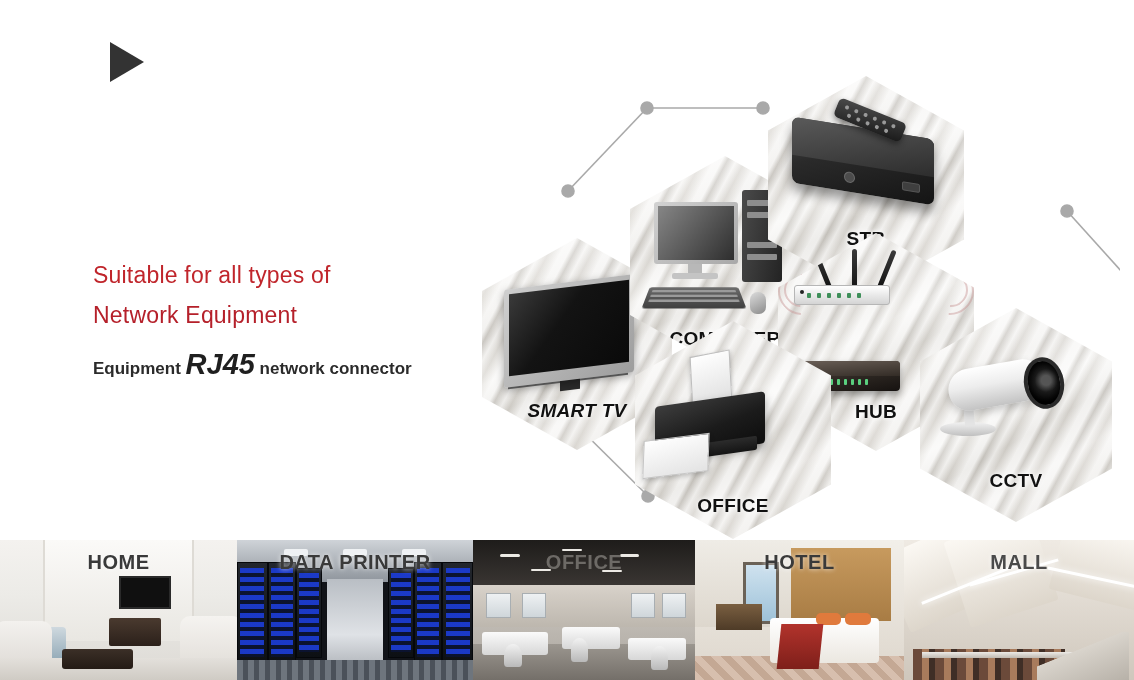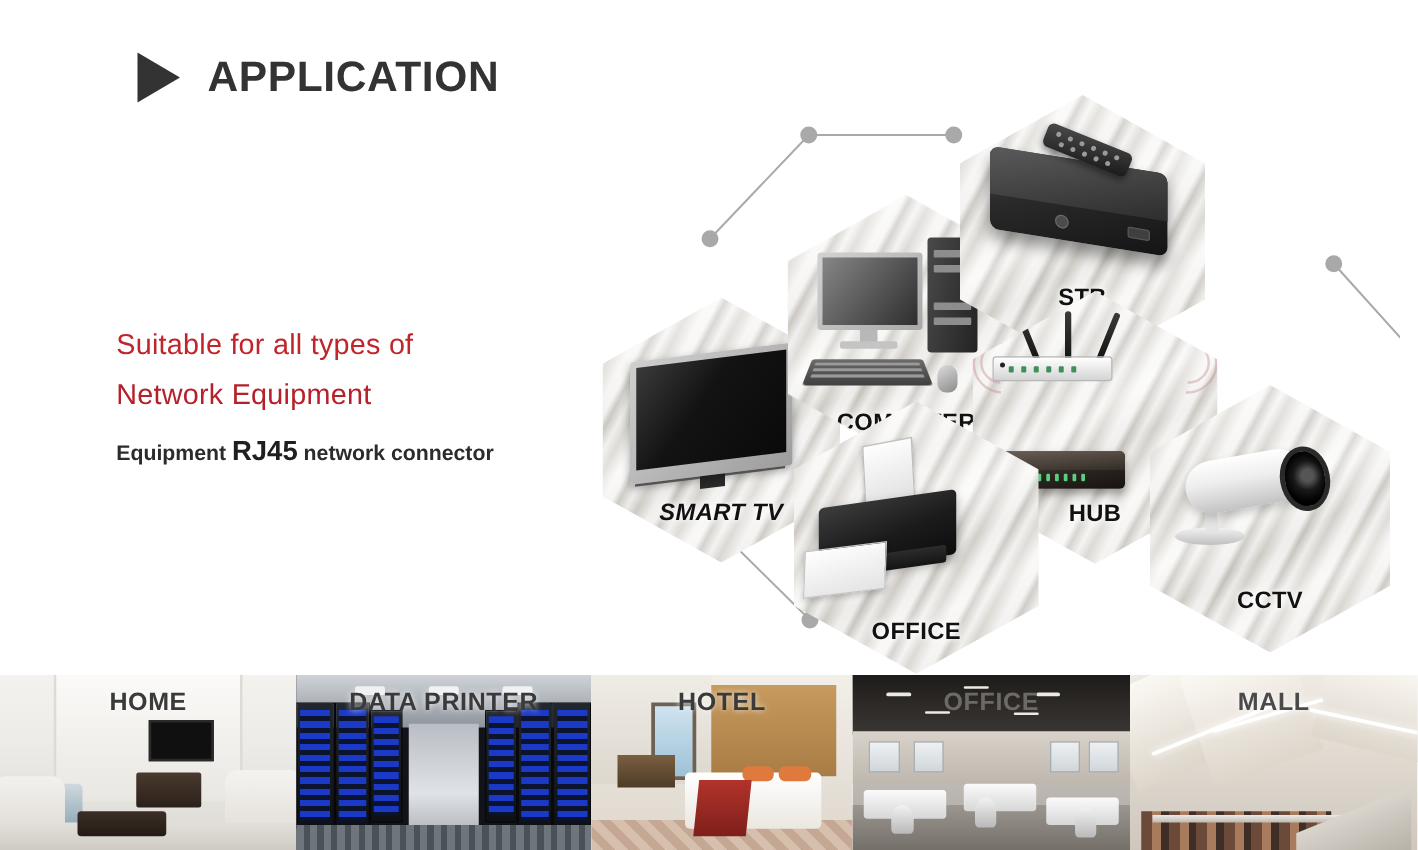--- a/index.html
+++ b/index.html
@@ -31,21 +31,21 @@
   .copy { position: absolute; left: 93px; top: 262px; width: 400px; }
   .copy-l1 {
     font-size: 23px; color: #C0252B; letter-spacing: .2px;
     margin-bottom: 13px;
   }
   .copy-l2 {
     font-size: 23px; color: #B5202A; letter-spacing: .2px;
     margin-bottom: 19px;
   }
   .copy-l3 { font-size: 17px; color: #2b2b2b; font-weight: 600; }
-  .copy-l3 .rj { font-size: 22px; font-weight: bold; color: #1f1f1f; }
+  .copy-l3 .rj { font-size: 29px; font-weight: bold; color: #1f1f1f; font-style: italic; }
 
   
   .cluster { position: absolute; left: 480px; top: 78px; width: 640px; height: 450px; }
   .connectors { position: absolute; inset: 0; }
 
   .hex {
     position: absolute;
     clip-path: polygon(50% 0%, 100% 25%, 100% 75%, 50% 100%, 0% 75%, 0% 25%);
     background: linear-gradient(150deg,#fbfbfa 0%,#eceae6 18%,#d9d6d1 32%,#f2f1ee 46%,#cfccc6 58%,#eeece9 72%,#dad7d1 86%,#f7f6f4 100%);
     overflow: hidden;
@@ -266,21 +266,20 @@
   .ml-esc { position:absolute; right:2%; bottom:0; width:40%; height:34%;
     background: linear-gradient(158deg, rgba(255,255,255,0) 0 40%, #d9d4cc 41%, #b7b1a8 100%);}
 </style>
 </head>
 <body>
 
 <div class="page">
 
   <div class="title-row">
     <div class="play-tri"></div>
-    <div class="title-text">APPLICATION</div>
   </div>
 
   <div class="copy">
     <div class="copy-l1">Suitable for all types of</div>
     <div class="copy-l2">Network Equipment</div>
     <div class="copy-l3"><span>Equipment </span><span class="rj">RJ45</span><span> network connector</span></div>
   </div>
 
   <div class="cluster">
 
@@ -443,35 +442,20 @@
         <div class="dc-aisle"></div>
         <div class="dc-rack" style="left:0;width:13%"></div>
         <div class="dc-rack" style="left:13%;width:12%"></div>
         <div class="dc-rack" style="left:25%;width:11%;top:20%;height:64%"></div>
         <div class="dc-rack" style="right:0;width:13%"></div>
         <div class="dc-rack" style="right:13%;width:12%"></div>
         <div class="dc-rack" style="right:25%;width:11%;top:20%;height:64%"></div>
         <div class="dc-floor"></div>
       </div>
       <div class="cap">DATA PRINTER</div>
-    </div>
-
-    <div class="panel hotel" style="width:209px">
-      <div class="sc-hot">
-        <div class="ht-wallL"></div>
-          <div class="ht-head"></div>
-          <div class="ht-win"></div>
-        <div class="ht-cab"></div>
-          <div class="ht-floor"></div>
-        <div class="ht-bed"></div>
-        <div class="ht-pillow" style="left:58%"></div>
-          <div class="ht-pillow" style="left:72%"></div>
-        <div class="ht-runner"></div>
-      </div>
-      <div class="cap">HOTEL</div>
     </div>
 
     <div class="panel office" style="width:222px">
       <div class="sc-off">
         <div class="of-ceil">
             <i style="left:12%;top:30%"></i>
             <i style="left:40%;top:18%"></i>
             <i style="left:66%;top:30%"></i>
             <i style="left:26%;top:60%"></i>
             <i style="left:58%;top:62%"></i>
@@ -485,20 +469,35 @@
         <div class="of-desk" style="left:4%;top:66%;width:30%"></div>
         <div class="of-desk" style="left:40%;top:62%;width:26%"></div>
         <div class="of-desk" style="right:4%;top:70%;width:26%"></div>
         <div class="of-chair" style="left:14%;top:74%"></div>
         <div class="of-chair" style="left:44%;top:70%"></div>
         <div class="of-chair" style="right:12%;top:76%"></div>
       </div>
       <div class="cap">OFFICE</div>
     </div>
 
+    <div class="panel hotel" style="width:209px">
+      <div class="sc-hot">
+        <div class="ht-wallL"></div>
+          <div class="ht-head"></div>
+          <div class="ht-win"></div>
+        <div class="ht-cab"></div>
+          <div class="ht-floor"></div>
+        <div class="ht-bed"></div>
+        <div class="ht-pillow" style="left:58%"></div>
+          <div class="ht-pillow" style="left:72%"></div>
+        <div class="ht-runner"></div>
+      </div>
+      <div class="cap">HOTEL</div>
+    </div>
+
     <div class="panel mall" style="width:230px">
       <div class="sc-mall">
         <div class="ml-beam" style="left:-6%;top:-4%;width:46%;height:58%;transform:rotate(-24deg)"></div>
         <div class="ml-beam" style="left:22%;top:-10%;width:40%;height:64%;transform:rotate(-18deg)"></div>
         <div class="ml-beam" style="right:-10%;top:-8%;width:44%;height:52%;transform:rotate(14deg)"></div>
         <div class="ml-glow" style="left:6%;top:30%;width:46%;transform:rotate(-22deg)"></div>
         <div class="ml-glow" style="left:28%;top:22%;width:40%;transform:rotate(-16deg)"></div>
         <div class="ml-glow" style="right:-2%;top:26%;width:40%;transform:rotate(12deg)"></div>
         <div class="ml-shops"></div>
         <div class="ml-rail"></div>

